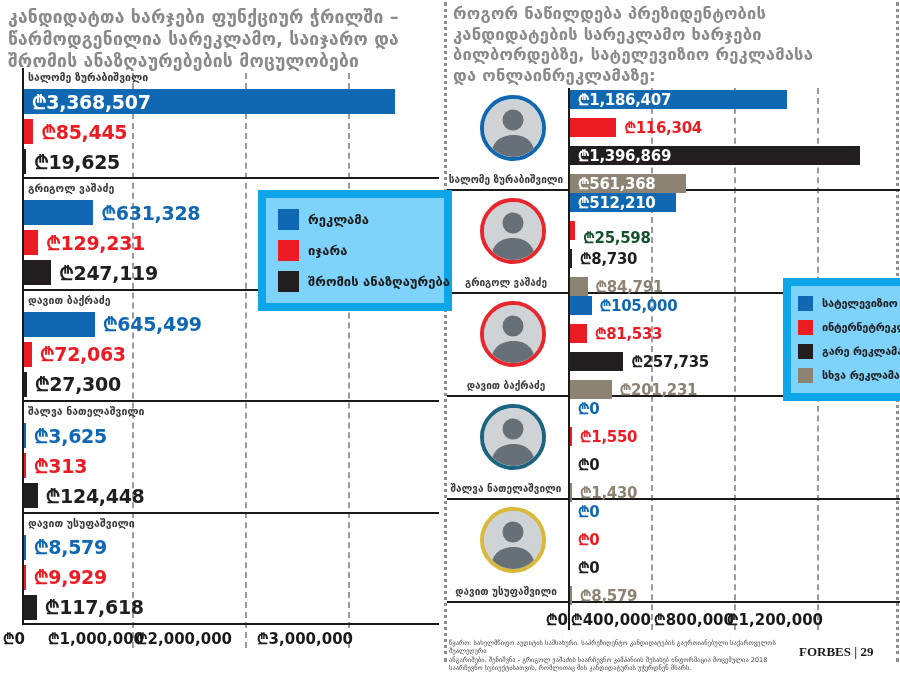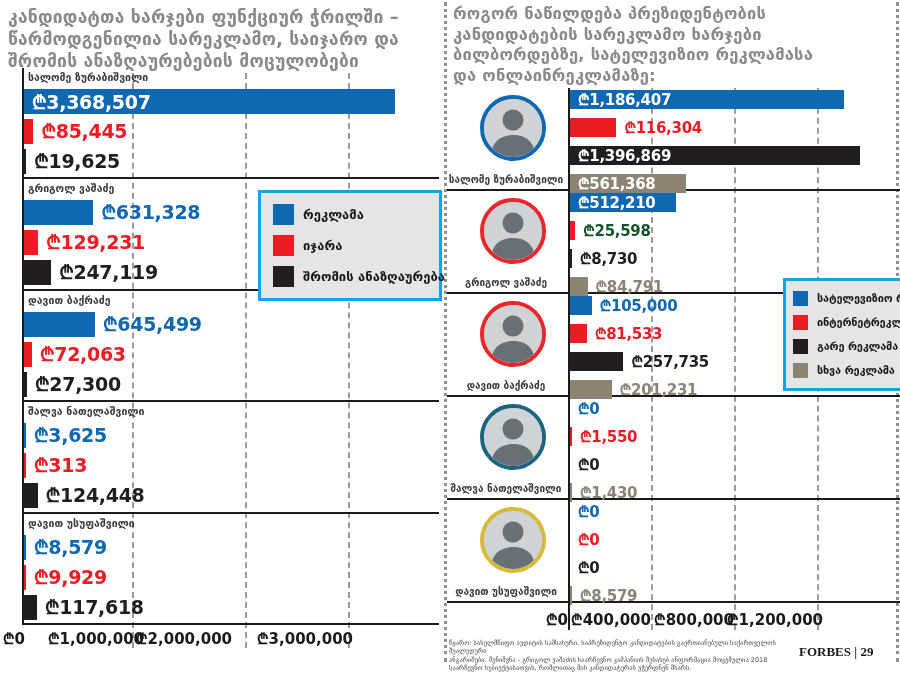--- a/index.html
+++ b/index.html
@@ -16,36 +16,36 @@
   .title-left{left:8px;top:6px;width:428px;font-size:17.5px;line-height:1.26;}
   .title-right{left:453px;top:4px;width:440px;font-size:16.5px;line-height:1.25;}
 
   
   .chart-left{position:absolute;left:0;top:68px;width:443px;height:557px;}
   .chart-left .gridline{position:absolute;top:5px;height:575px;width:0;border-left:2px dashed #9b9b9b;z-index:0;}
   .chart-left .gl1{left:132px;} .chart-left .gl2{left:245px;} .chart-left .gl3{left:348px;}
   #left-groups{position:absolute;left:22px;top:0;width:415px;height:557px;border-left:2px solid #1a1a1a;z-index:1;}
   .group{box-sizing:border-box;height:111.4px;border-bottom:2px solid #1a1a1a;padding-top:2px;position:relative;}
   .cand-name{font-size:10.5px;font-weight:bold;color:#3a3a3a;margin:1px 0 0 4px;line-height:13px;}
-  .bar-row{display:flex;align-items:flex-end;margin-top:5px;position:relative;}
+  .bar-row{display:flex;align-items:center;margin-top:5px;position:relative;}
   .chart-left .bar-row{height:25px;}
   .bar{position:relative;flex:0 0 auto;}
   .chart-left .bar{height:25px;}
   .bar-label{font-weight:bold;white-space:nowrap;letter-spacing:-.3px;}
   .chart-left .bar-label{font-size:19px;}
   .bar-row > .bar-label{margin-left:8px;}
   .bar-label.inside{position:absolute;left:8px;top:50%;transform:translateY(-50%);color:#fff;}
 
   .ticks span{position:absolute;font-weight:bold;font-size:15px;color:#1a1a1a;white-space:nowrap;}
   .ticks-left span:nth-child(1){left:3px;top:560px;}
   .ticks-left span:nth-child(2){left:48px;top:560px;}
   .ticks-left span:nth-child(3){left:136px;top:560px;}
   .ticks-left span:nth-child(4){left:257px;top:560px;}
 
-  .legend{position:absolute;background:#e5e5e5;border:3px solid #0ea5e9;z-index:5;display:flex;flex-direction:column;}
+  .legend{position:absolute;background:#7dd3fc;border:8px solid #0ea5e9;z-index:5;display:flex;flex-direction:column;}
   .legend-left{left:258px;top:122px;width:154px;padding:11px 12px;gap:10px;}
   .legend-item{display:flex;align-items:center;gap:9px;}
   .swatch{flex:0 0 auto;}
   .legend-left .swatch{width:21px;height:21px;}
   .legend-label{font-weight:bold;color:#1a1a1a;white-space:nowrap;}
   .legend-left .legend-label{font-size:13px;}
 
   
   .chart-right{position:absolute;left:447px;top:88px;width:453px;height:515px;}
   .chart-right .gridline{position:absolute;top:0;height:542px;width:0;border-left:2px dashed #9b9b9b;z-index:0;}
@@ -216,21 +216,21 @@
           <div class="photo" style="border-color: rgb(15, 104, 177);">
             <svg viewBox="0 0 58 58" xmlns="http://www.w3.org/2000/svg">
               <rect width="58" height="58" fill="#cfd3d6"></rect>
               <circle cx="29" cy="21" r="10.5" fill="#677077"></circle>
               <path d="M7 58 C7 43 16 36 29 36 C42 36 51 43 51 58 Z" fill="#677077"></path>
             </svg>
           </div>
           <div class="r-name">სალომე ზურაბიშვილი</div>
           <div class="r-bars">
             <div class="bar-row">
-              <div class="bar" style="width: 274px; background: rgb(15, 104, 177);">
+              <div class="bar" style="width: 217px; background: rgb(15, 104, 177);">
                 <span class="bar-label inside">₾1,186,407</span>
               </div>
             </div>
             <div class="bar-row">
               <div class="bar" style="width: 46.4516px; background: rgb(236, 28, 36);"></div>
               <span class="bar-label" style="color: rgb(236, 28, 36);">₾116,304</span>
             </div>
             <div class="bar-row">
               <div class="bar" style="width: 289.85px; background: rgb(34, 30, 31);">
                 <span class="bar-label inside">₾1,396,869</span>

